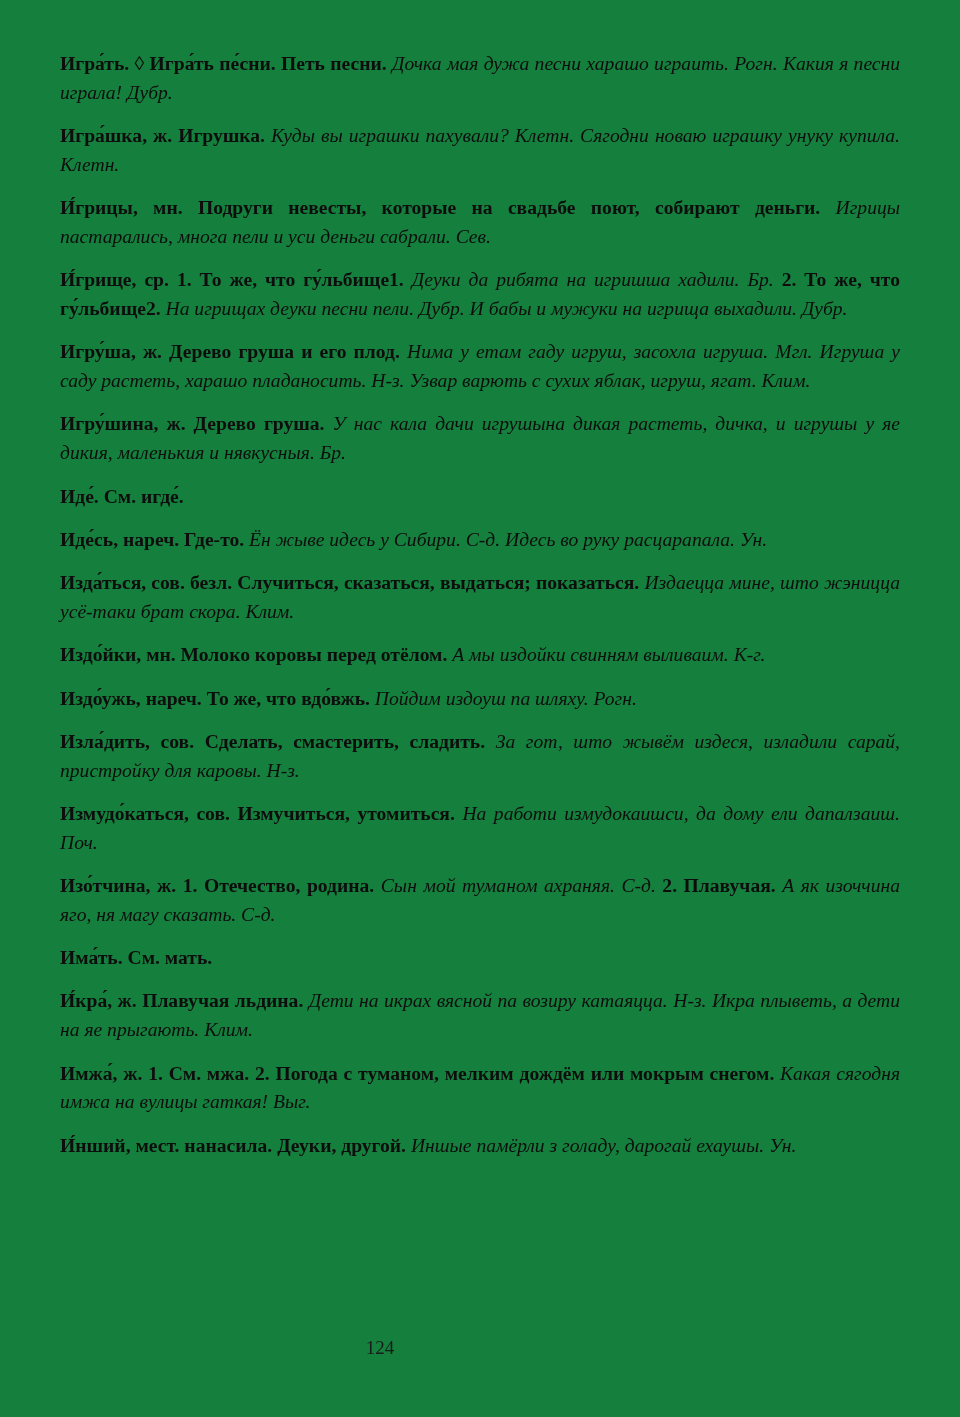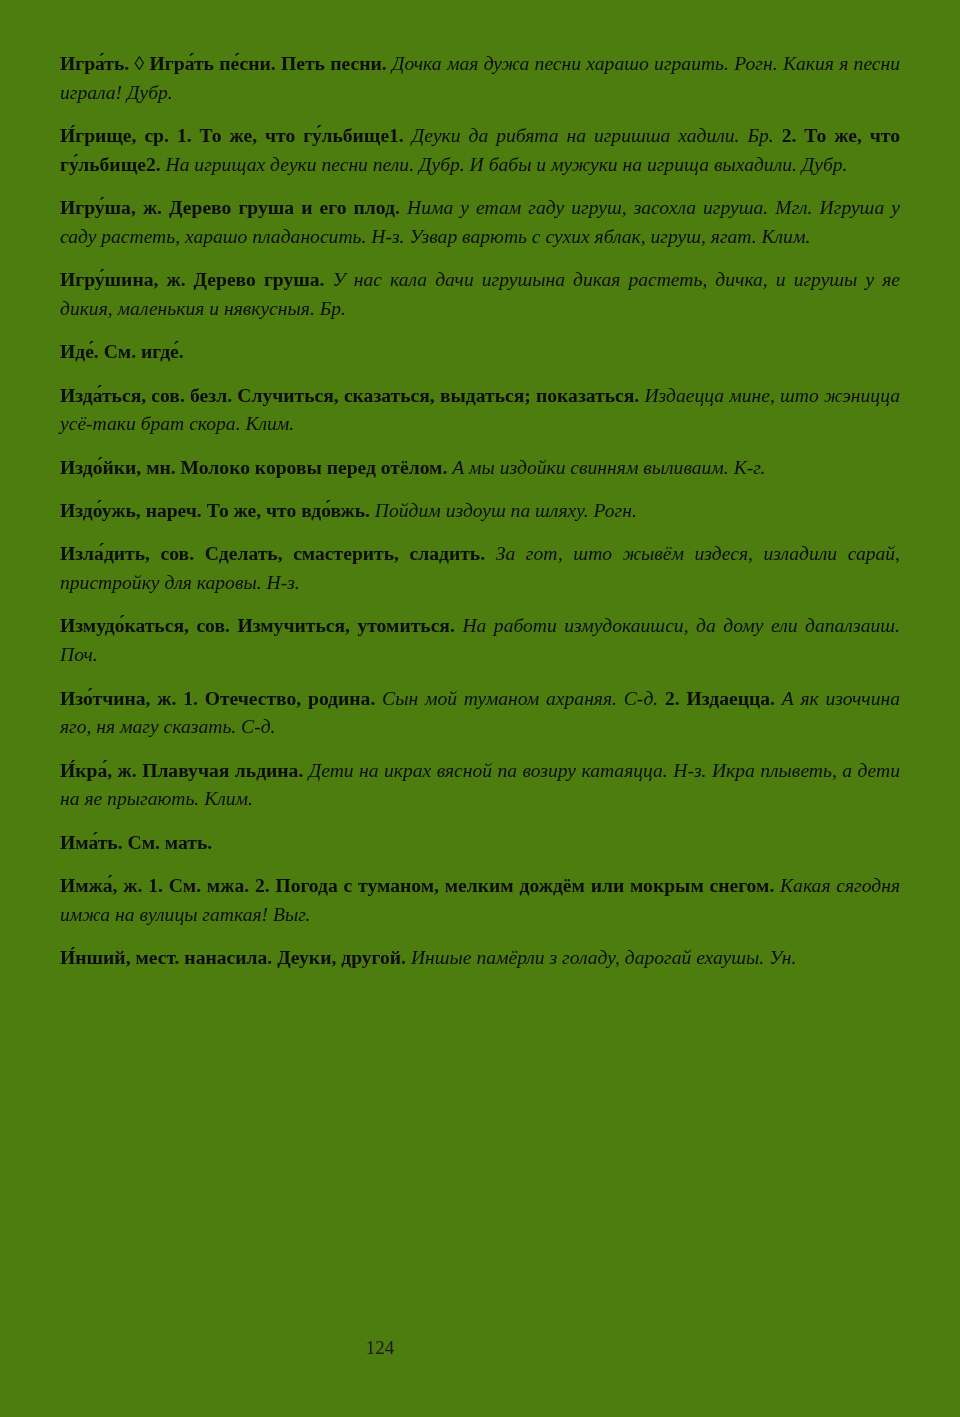--- a/index.html
+++ b/index.html
@@ -10,21 +10,21 @@
   }
   body {
     font-family: "Liberation Serif", "DejaVu Serif", serif;
     color: #0d0d0d;
   }
   .page {
     position: relative;
     width: 960px;
     height: 1417px;
     margin: 0 auto;
-    background: #4d7c0f;
+    background: #15803d;
     box-sizing: border-box;
     overflow: hidden;
   }
   .text-block {
     position: absolute;
     left: 60px;
     top: 50px;
     width: 840px;
   }
   .entry {
@@ -63,29 +63,32 @@
     font-weight: normal;
     color: #1a1a1a;
   }
 </style>
 </head>
 <body>
 
 <div class="page">
   <div class="text-block">
       <p class="entry"><span class="hw">Игра́ть.</span> <span class="lozenge">◊</span> <span class="hw">Игра́ть пе́сни.</span> <span class="def">Петь песни.</span> <span class="ex">Дочка мая дужа песни харашо играить.</span> <span class="src">Рогн.</span> <span class="ex">Какия я песни играла!</span> <span class="src">Дубр.</span></p>
+      <p class="entry"><span class="hw">Игра́шка, ж.</span> <span class="def">Игрушка.</span> <span class="ex">Куды вы играшки пахували?</span> <span class="src">Клетн.</span> <span class="ex">Сягодни новаю играшку унуку купила.</span> <span class="src">Клетн.</span></p>
+      <p class="entry"><span class="hw">И́грицы, мн.</span> <span class="def">Подруги невесты, которые на свадьбе поют, собирают деньги.</span> <span class="ex">Игрицы пастарались, многа пели и уси деньги сабрали.</span> <span class="src">Сев.</span></p>
       <p class="entry"><span class="hw">И́грище, ср.</span> <span class="num">1.</span> <span class="def">То же, что гу́льбище1.</span> <span class="ex">Деуки да рибята на игришша хадили.</span> <span class="src">Бр.</span> <span class="num">2.</span> <span class="def">То же, что гу́льбище2.</span> <span class="ex">На игрищах деуки песни пели.</span> <span class="src">Дубр.</span> <span class="ex">И бабы и мужуки на игрища выхадили.</span> <span class="src">Дубр.</span></p>
       <p class="entry"><span class="hw">Игру́ша, ж.</span> <span class="def">Дерево груша и его плод.</span> <span class="ex">Нима у етам гаду игруш, засохла игруша.</span> <span class="src">Мгл.</span> <span class="ex">Игруша у саду растеть, харашо пладаносить.</span> <span class="src">Н-з.</span> <span class="ex">Узвар варють с сухих яблак, игруш, ягат.</span> <span class="src">Клим.</span></p>
       <p class="entry"><span class="hw">Игру́шина, ж.</span> <span class="def">Дерево груша.</span> <span class="ex">У нас кала дачи игрушына дикая растеть, дичка, и игру­шы у яе дикия, маленькия и нявкусныя.</span> <span class="src">Бр.</span></p>
       <p class="entry"><span class="hw">Иде́.</span> <span class="ref">См. игде́.</span></p>
+      <p class="entry"><span class="hw">Иде́сь, нареч.</span> <span class="def">Где-то.</span> <span class="ex">Ён жыве идесь у Сибири.</span> <span class="src">С-д.</span> <span class="ex">Идесь во руку расцарапала.</span> <span class="src">Ун.</span></p>
       <p class="entry"><span class="hw">Изда́ться, сов. безл.</span> <span class="def">Случиться, сказаться, выдаться; показаться.</span> <span class="ex">Издаецца мине, што жэницца усё-таки брат скора.</span> <span class="src">Клим.</span></p>
       <p class="entry"><span class="hw">Издо́йки, мн.</span> <span class="def">Молоко коровы перед отёлом.</span> <span class="ex">А мы издойки свинням выливаим.</span> <span class="src">К-г.</span></p>
       <p class="entry"><span class="hw">Издо́ужь, нареч.</span> <span class="def">То же, что вдо́вжь.</span> <span class="ex">Пойдим издоуш па шляху.</span> <span class="src">Рогн.</span></p>
       <p class="entry"><span class="hw">Изла́дить, сов.</span> <span class="def">Сделать, смастерить, сладить.</span> <span class="ex">За гот, што жывём издеся, изладили сарай, пристройку для каровы.</span> <span class="src">Н-з.</span></p>
       <p class="entry"><span class="hw">Измудо́каться, сов.</span> <span class="def">Измучиться, утомиться.</span> <span class="ex">На работи измудокаишси, да дому ели дапалзаиш.</span> <span class="src">Поч.</span></p>
-      <p class="entry"><span class="hw">Изо́тчина, ж.</span> <span class="num">1.</span> <span class="def">Отечество, родина.</span> <span class="ex">Сын мой туманом ахраняя.</span> <span class="src">С-д.</span> <span class="num">2.</span> <span class="def">Издаецца.</span> <span class="ex">А як изоччина яго, ня магу сказать.</span> <span class="src">С-д.</span></p>
+      <p class="entry"><span class="hw">Изо́тчина, ж.</span> <span class="num">1.</span> <span class="def">Отечество, родина.</span> <span class="ex">Сын мой туманом ахраняя.</span> <span class="src">С-д.</span> <span class="num">2.</span> <span class="def">Плавучая.</span> <span class="ex">А як изоччина яго, ня магу сказать.</span> <span class="src">С-д.</span></p>
+      <p class="entry"><span class="hw">Има́ть.</span> <span class="ref">См. мать.</span></p>
       <p class="entry"><span class="hw">И́кра́, ж.</span> <span class="def">Плавучая льдина.</span> <span class="ex">Дети на икрах вясной па возиру катаяцца.</span> <span class="src">Н-з.</span> <span class="ex">Икра плы­веть, а дети на яе прыгають.</span> <span class="src">Клим.</span></p>
-      <p class="entry"><span class="hw">Има́ть.</span> <span class="ref">См. мать.</span></p>
       <p class="entry"><span class="hw">Имжа́, ж.</span> <span class="num">1.</span> <span class="ref">См. мжа.</span> <span class="num">2.</span> <span class="def">Погода с туманом, мелким дождём или мокрым снегом.</span> <span class="ex">Ка­кая сягодня имжа на вулицы гаткая!</span> <span class="src">Выг.</span></p>
       <p class="entry"><span class="hw">И́нший, мест. нанасила.</span> <span class="def">Деуки, другой.</span> <span class="ex">Иншые памёрли з голаду, дарогай ехаушы.</span> <span class="src">Ун.</span></p>
     </div>
   <div class="folio">124</div>
 </div>
 
 </body></html>

